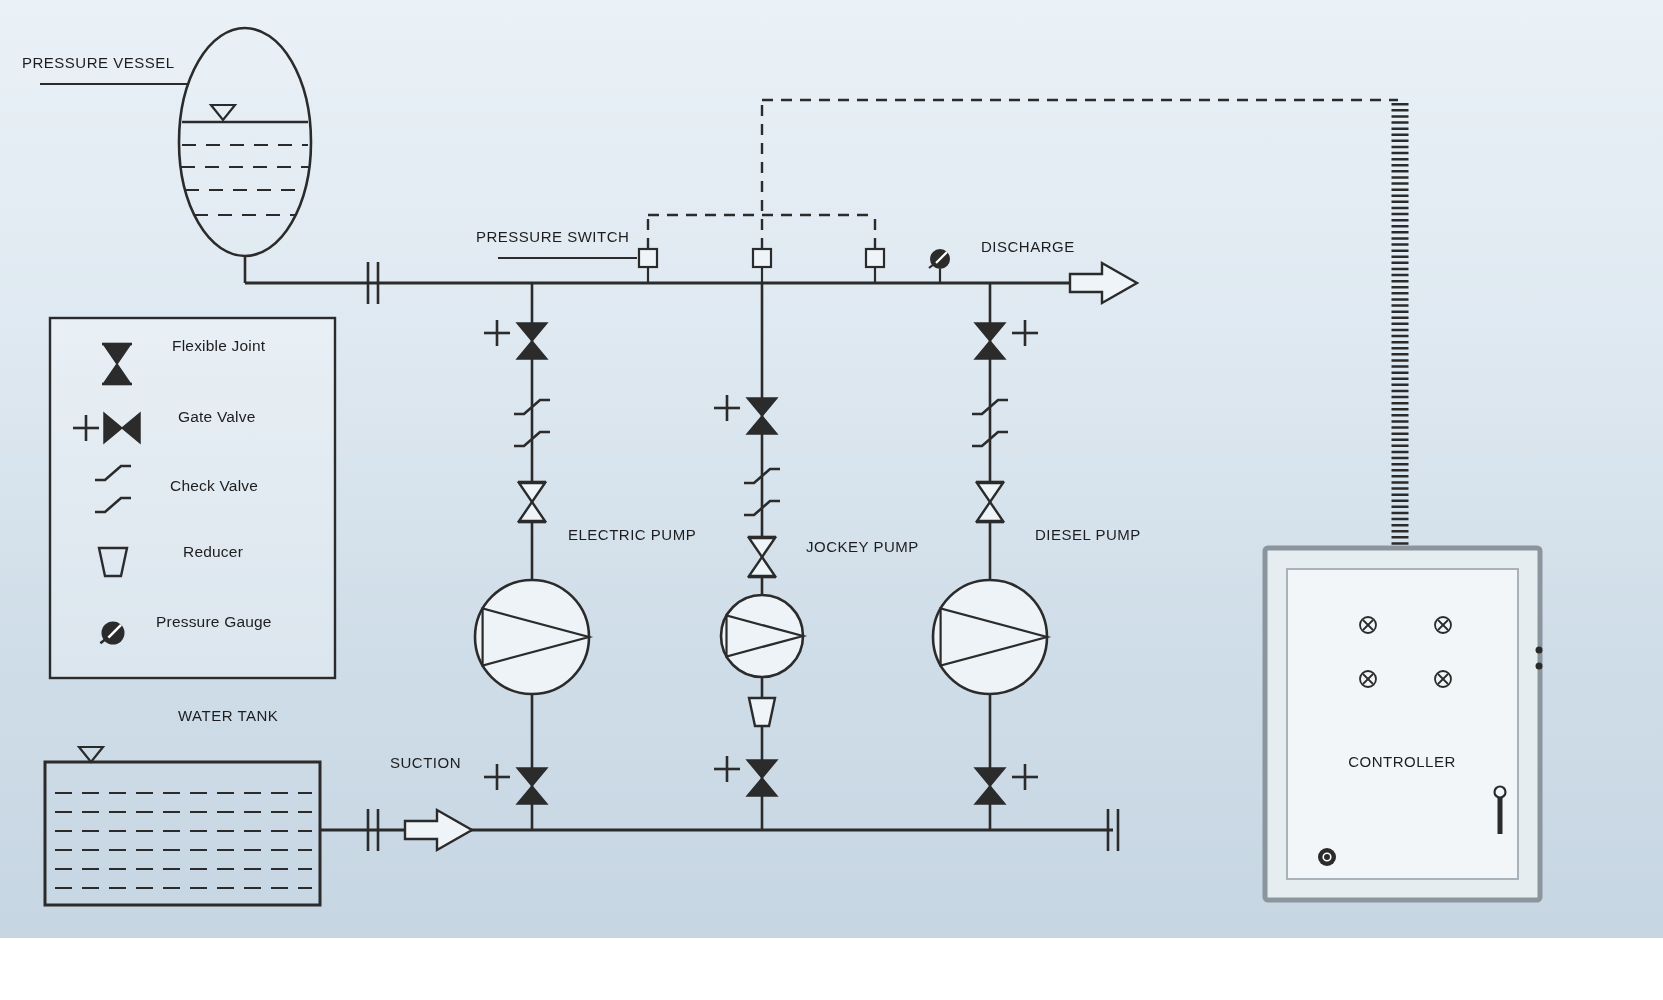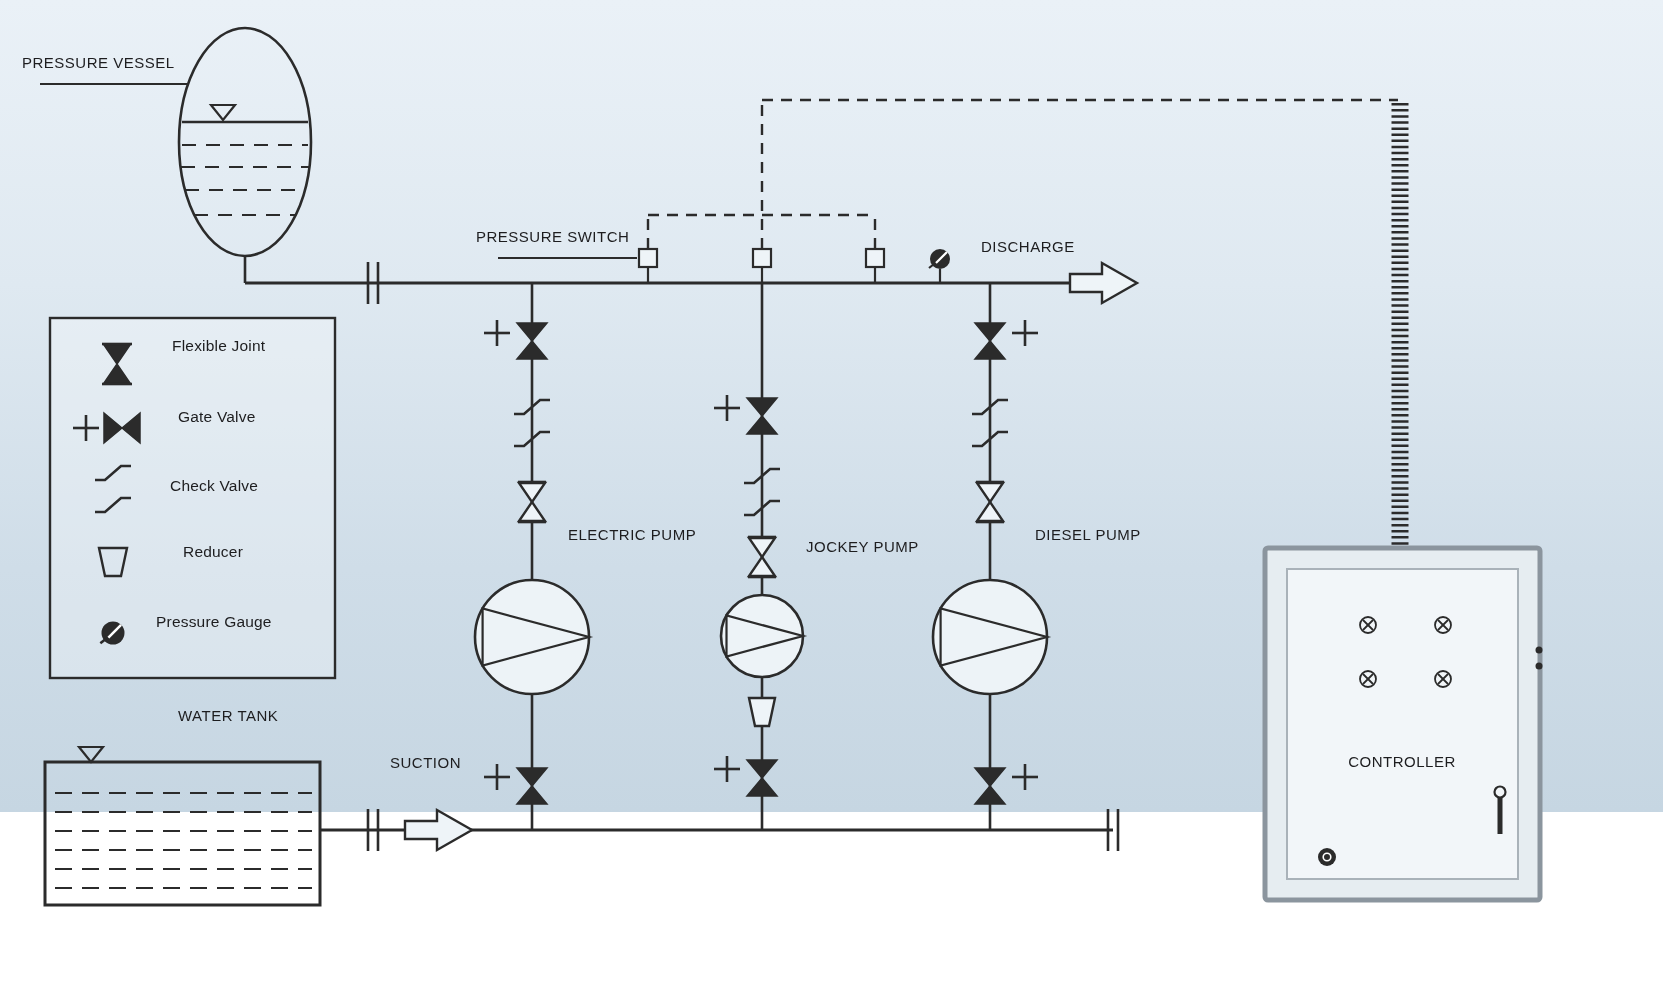--- a/index.html
+++ b/index.html
@@ -1,21 +1,21 @@
 <!DOCTYPE html>
 <html><head>
 <meta charset="utf-8">
 <style>
   html,body { margin:0; padding:0; }
   body {
     width:1663px; height:1000px; overflow:hidden;
     font-family:"Liberation Sans", sans-serif;
   }
   #stage {
-    position:relative; width:1663px; height:812px;
+    position:relative; width:1663px; height:938px;
     background: linear-gradient(180deg, #eaf1f7 0%, #dfe9f1 35%, #cfdde8 70%, #c6d6e2 100%);
   }
   svg { position:absolute; inset:0; }
   text {
     font-family:"Liberation Sans", sans-serif;
     fill:#1d1d1f; stroke:none;
     font-size:15px; letter-spacing:0.5px;
   }
   .legend-label { font-size:15.5px; letter-spacing:0.2px; }
   .caps-label { font-size:15px; }

